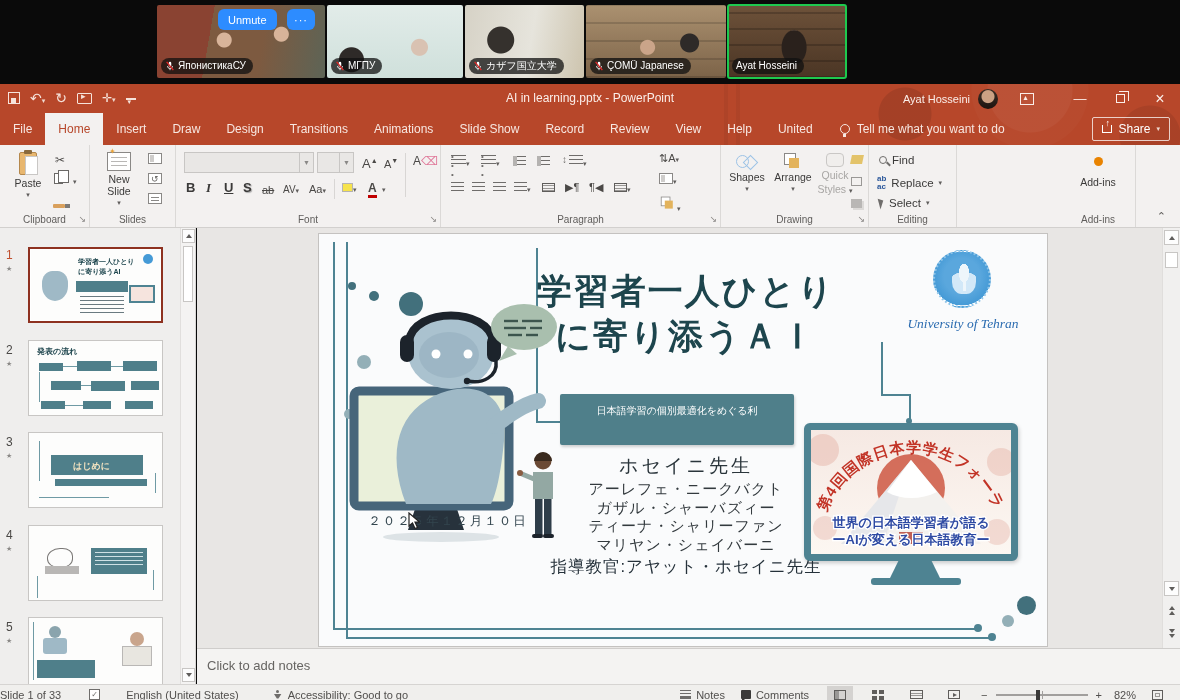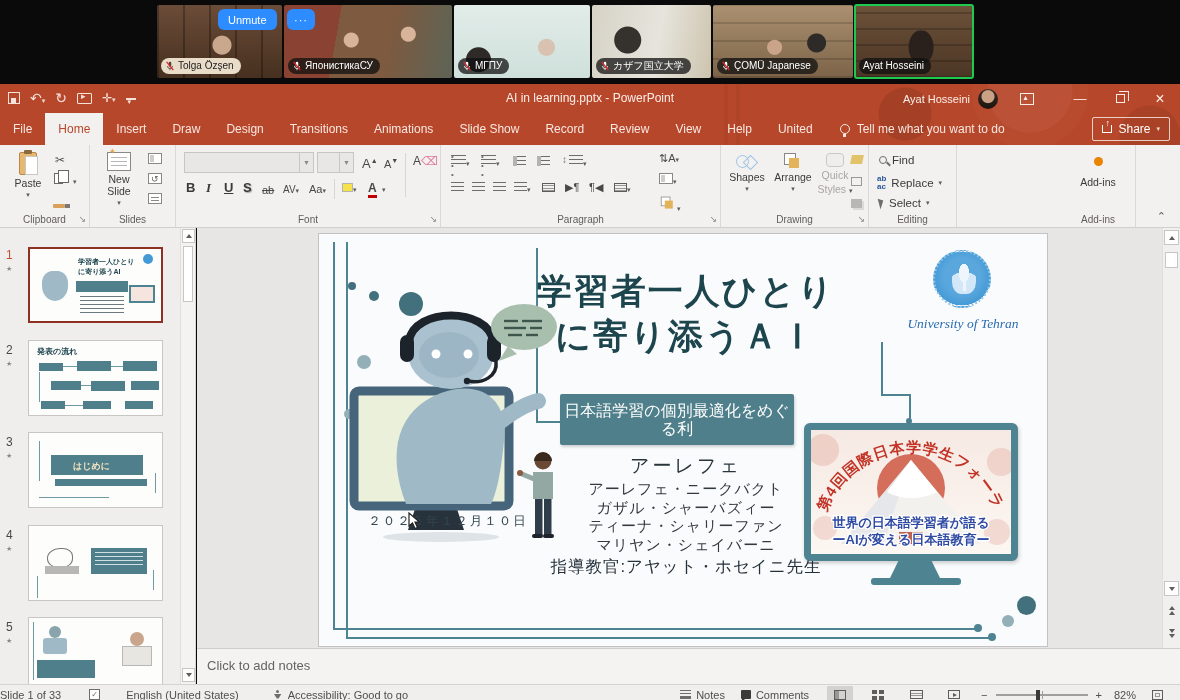--- a/index.html
+++ b/index.html
@@ -169,21 +169,21 @@
     background:radial-gradient(circle at 50% 45%, #5aa7dd 0 45%, #459ad6 72%, #fff 73% 78%, #459ad6 79%);
     border:2px dotted #8ec4e8; }
   #uot-logo::after { content:""; position:absolute; left:17px; top:12px; width:24px; height:30px;
     background:radial-gradient(ellipse at 50% 30%, #fff 0 30%, transparent 31%),
       linear-gradient(#fff 0 0) center/3px 24px no-repeat,
       radial-gradient(ellipse at 30% 70%, #dff0fb 0 40%, transparent 41%),
       radial-gradient(ellipse at 70% 70%, #dff0fb 0 40%, transparent 41%); border-radius:40%; opacity:.9; }
   #uot-caption { position:absolute; left:549px; top:82px; width:190px; text-align:center;
     font-family:"Liberation Serif", serif; font-style:italic; font-size:13.5px; color:#2a6bb0; }
   #subtitle-box { position:absolute; left:241px; top:160px; width:234px; height:51px; background:#4f7f8a;
-    color:#fff; font-size:16px; line-height:18px; text-align:center; padding-top:8px; border-radius:2px;
+    color:#fff; font-size:10px; line-height:18px; text-align:center; padding-top:8px; border-radius:2px;
     box-shadow:1px 2px 3px rgba(0,0,0,.18); }
   #uni-name { position:absolute; left:242px; top:219px; width:250px; text-align:center; font-size:19px; color:#2a353b; letter-spacing:3px; }
   #authors { position:absolute; left:217px; top:246px; width:300px; text-align:center; font-size:15px; color:#333a3e; line-height:18.5px; letter-spacing:1px; }
   #supervisor { position:absolute; left:187px; top:322px; width:360px; text-align:center; font-size:16.5px; color:#25313a; letter-spacing:1px; }
   #slide-date { position:absolute; left:40px; top:279px; width:178px; text-align:center; font-size:12.5px; color:#33454e; letter-spacing:2px; }
   #poster { position:absolute; left:485px; top:189px; width:214px; height:138px; border:7px solid #4e8392; border-radius:6px; background:#fbf4ef; box-shadow:1px 2px 4px rgba(0,0,0,.2); }
   #poster-neck { position:absolute; left:570px; top:327px; width:52px; height:19px; background:#4e8392; clip-path:polygon(18% 0, 82% 0, 100% 100%, 0 100%); }
   #poster-base { position:absolute; left:552px; top:344px; width:90px; height:7px; background:#4e8392; border-radius:3px; }
   #mouse-cursor { position:absolute; left:88px; top:278px; }
 
@@ -221,31 +221,20 @@
   .ic-fit { width:11px; height:10px; border:1px solid #5f5d5b; position:relative; }
   .ic-fit::after { content:""; position:absolute; left:2px; top:2px; right:2px; bottom:2px; border:1px solid #9a9896; }
 </style>
 </head>
 <body>
 
 <div id="app">
 
   <div id="zoombar">
     <div class="vids">
-      <div class="vtile v1" style="width:125px">
-        <span class="vname light">
-          <svg width="10" height="10" viewBox="0 0 12 12">
-              <rect x="4.5" y="1" width="3" height="6" rx="1.5" fill="#444"></rect>
-              <path d="M3 6a3 3 0 0 0 6 0" stroke="#444" fill="none" stroke-width="1"></path>
-              <line x1="6" y1="9" x2="6" y2="11" stroke="#444" stroke-width="1"></line>
-              <line x1="2" y1="1" x2="10" y2="11" stroke="#e02828" stroke-width="1.6"></line>
-            </svg>
-          <span>Tolga Özşen</span>
-          </span>
-      </div>
       <div class="vtile v2" style="width:168px">
         <span class="vname">
           <svg width="10" height="10" viewBox="0 0 12 12">
               <rect x="4.5" y="1" width="3" height="6" rx="1.5" fill="#fff"></rect>
               <path d="M3 6a3 3 0 0 0 6 0" stroke="#fff" fill="none" stroke-width="1"></path>
               <line x1="6" y1="9" x2="6" y2="11" stroke="#fff" stroke-width="1"></line>
               <line x1="2" y1="1" x2="10" y2="11" stroke="#e02828" stroke-width="1.6"></line>
             </svg>
           <span>ЯпонистикаСУ</span>
           </span>
@@ -607,21 +596,21 @@
       <div id="slide-title">
         <div>学習者一人ひとり</div>
         <div>に寄り添うＡＩ</div>
       </div>
       <div id="uot-logo"></div>
       <div id="uot-caption">University of Tehran</div>
 
       <div id="subtitle-box">
         <div>日本語学習の個別最適化をめぐる利</div>
       </div>
-      <div id="uni-name">アーレフェ</div>
+      <div id="uni-name">ホセイニ先生</div>
       <div id="supervisor">指導教官:アヤット・ホセイニ先生</div>
       <div id="authors">
         <div>アーレフェ・ニークバクト</div>
         <div>ガザル・シャーバズィー</div>
         <div>ティーナ・シャリーファン</div>
         <div>マリヤン・シェイバーニ</div>
       </div>
       <div id="slide-date">２０２５年１２月１０日</div>
 
       <div id="poster">

